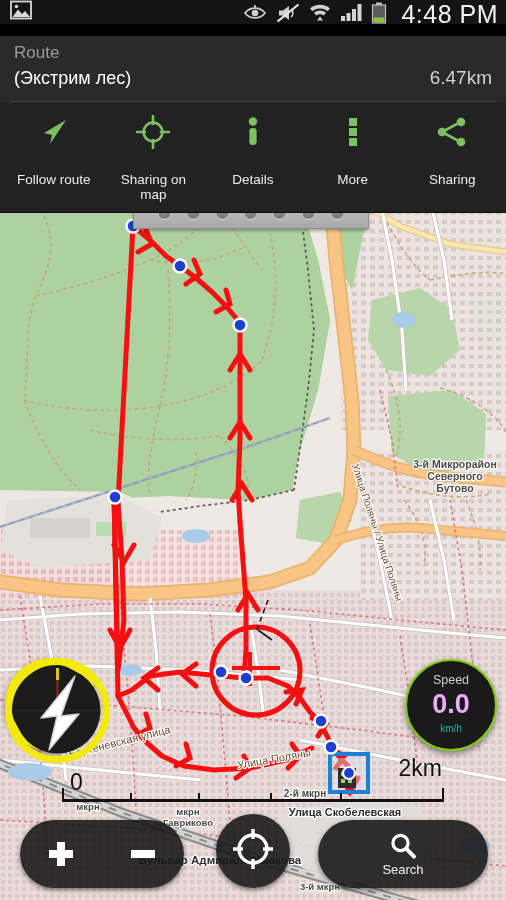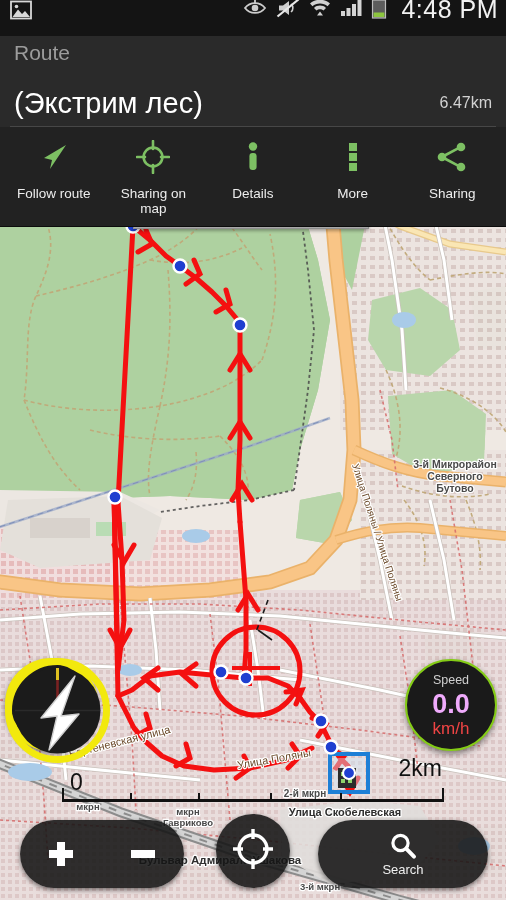--- a/index.html
+++ b/index.html
@@ -5,50 +5,50 @@
   * { margin:0; padding:0; box-sizing:border-box; }
   html,body {
     width:506px; height:900px; overflow:hidden;
     background:#000;
     font-family:"Liberation Sans", sans-serif;
   }
   #app { position:relative; width:506px; height:900px; overflow:hidden; }
 
   
   #statusbar{
-    position:absolute; left:0; top:0; width:506px; height:36px;
-    background:#141414; display:flex; align-items:flex-end;
-    padding:0 8px 12px 10px; z-index:40;
+    position:absolute; left:0; top:0; width:506px; height:24px;
+    background:#141414; display:flex; align-items:flex-start;
+    padding:0 8px 0 10px; z-index:40;
   }
   #statusbar .left{ display:flex; align-items:center; gap:6px; }
   #statusbar .right{ margin-left:auto; display:flex; align-items:center; gap:9px; }
   .sb-ico{ display:block; }
   #clock{ color:#f2f2f2; font-size:25px; letter-spacing:.5px; margin-left:5px;
           font-family:"Liberation Sans", sans-serif; }
 
   
   #headerpanel{
     position:absolute; left:0; top:36px; width:506px;
     background:#2a2a2a; z-index:35;
     border-bottom:1px solid #0c0c0c;
   }
   #titleblock{ padding:6px 14px 8px 14px; position:relative; }
-  #kicker{ color:#9c9c9c; font-size:21px; line-height:21px; }
+  #kicker{ color:#9c9c9c; font-size:17px; line-height:21px; }
   #titlerow{ display:flex; align-items:flex-end; }
-  #routename{ color:#ffffff; font-size:29px; line-height:30px; flex:1; white-space:nowrap;margin-top:25px; }
-  #routedist{ color:#d2d2d2; font-size:16px; line-height:26px; padding-bottom:2px; }
+  #routename{ color:#ffffff; font-size:18px; line-height:30px; flex:1; white-space:nowrap; }
+  #routedist{ color:#d2d2d2; font-size:19px; line-height:26px; padding-bottom:2px; }
   #hdr-sep{ height:1px; background:#474747; margin:0 10px; }
 
   
   #actionbar{
     background:#222222; display:flex; padding:8px 4px 10px 4px;
   }
   .act{
     flex:1; display:flex; flex-direction:column; align-items:center;
-    gap:9px; cursor:pointer; padding:2px 0 0 0;
+    gap:20px; cursor:pointer; padding:2px 0 0 0;
   }
   .act .glyph{ height:40px; display:flex; align-items:center; justify-content:center; }
   .act .lbl{ color:#ededed; font-size:13.5px; line-height:15px; text-align:center; max-width:76px; }
 
   
   #map{
     position:absolute; left:0; top:200px; width:506px; height:700px;
     overflow:hidden; background:#efe9e3;
   }
   #mapsvg{ position:absolute; left:0; top:0; }
@@ -81,21 +81,21 @@
   
   #speedwidget{
     position:absolute; right:9px; top:659px; width:92px; height:92px;
     border-radius:50%; background:#1a1a1a; z-index:25;
     border:2px solid #84cc16;
     display:flex; flex-direction:column; align-items:center; justify-content:center;
     box-shadow:0 3px 6px rgba(0,0,0,.45);
   }
   #speedwidget .sp-lbl{ color:#cfcfcf; font-size:12.5px; line-height:14px; }
   #speedwidget .sp-val{ color:#f0abfc; font-size:27px; line-height:34px; font-weight:700; }
-  #speedwidget .sp-unit{ color:#ef4444; font-size:17px; line-height:16px; }
+  #speedwidget .sp-unit{ color:#14b8a6; font-size:10px; line-height:16px; }
 
   
   #scalebar{
     position:absolute; left:62px; top:770px; width:382px; height:36px; z-index:24;
   }
   #scalebar .sline{
     position:absolute; left:0; bottom:4px; width:382px; height:3px; background:#111;
   }
   #scalebar .tick{ position:absolute; bottom:4px; width:2px; height:9px; background:#111; }
   #scalebar .tick.end{ height:14px; }

